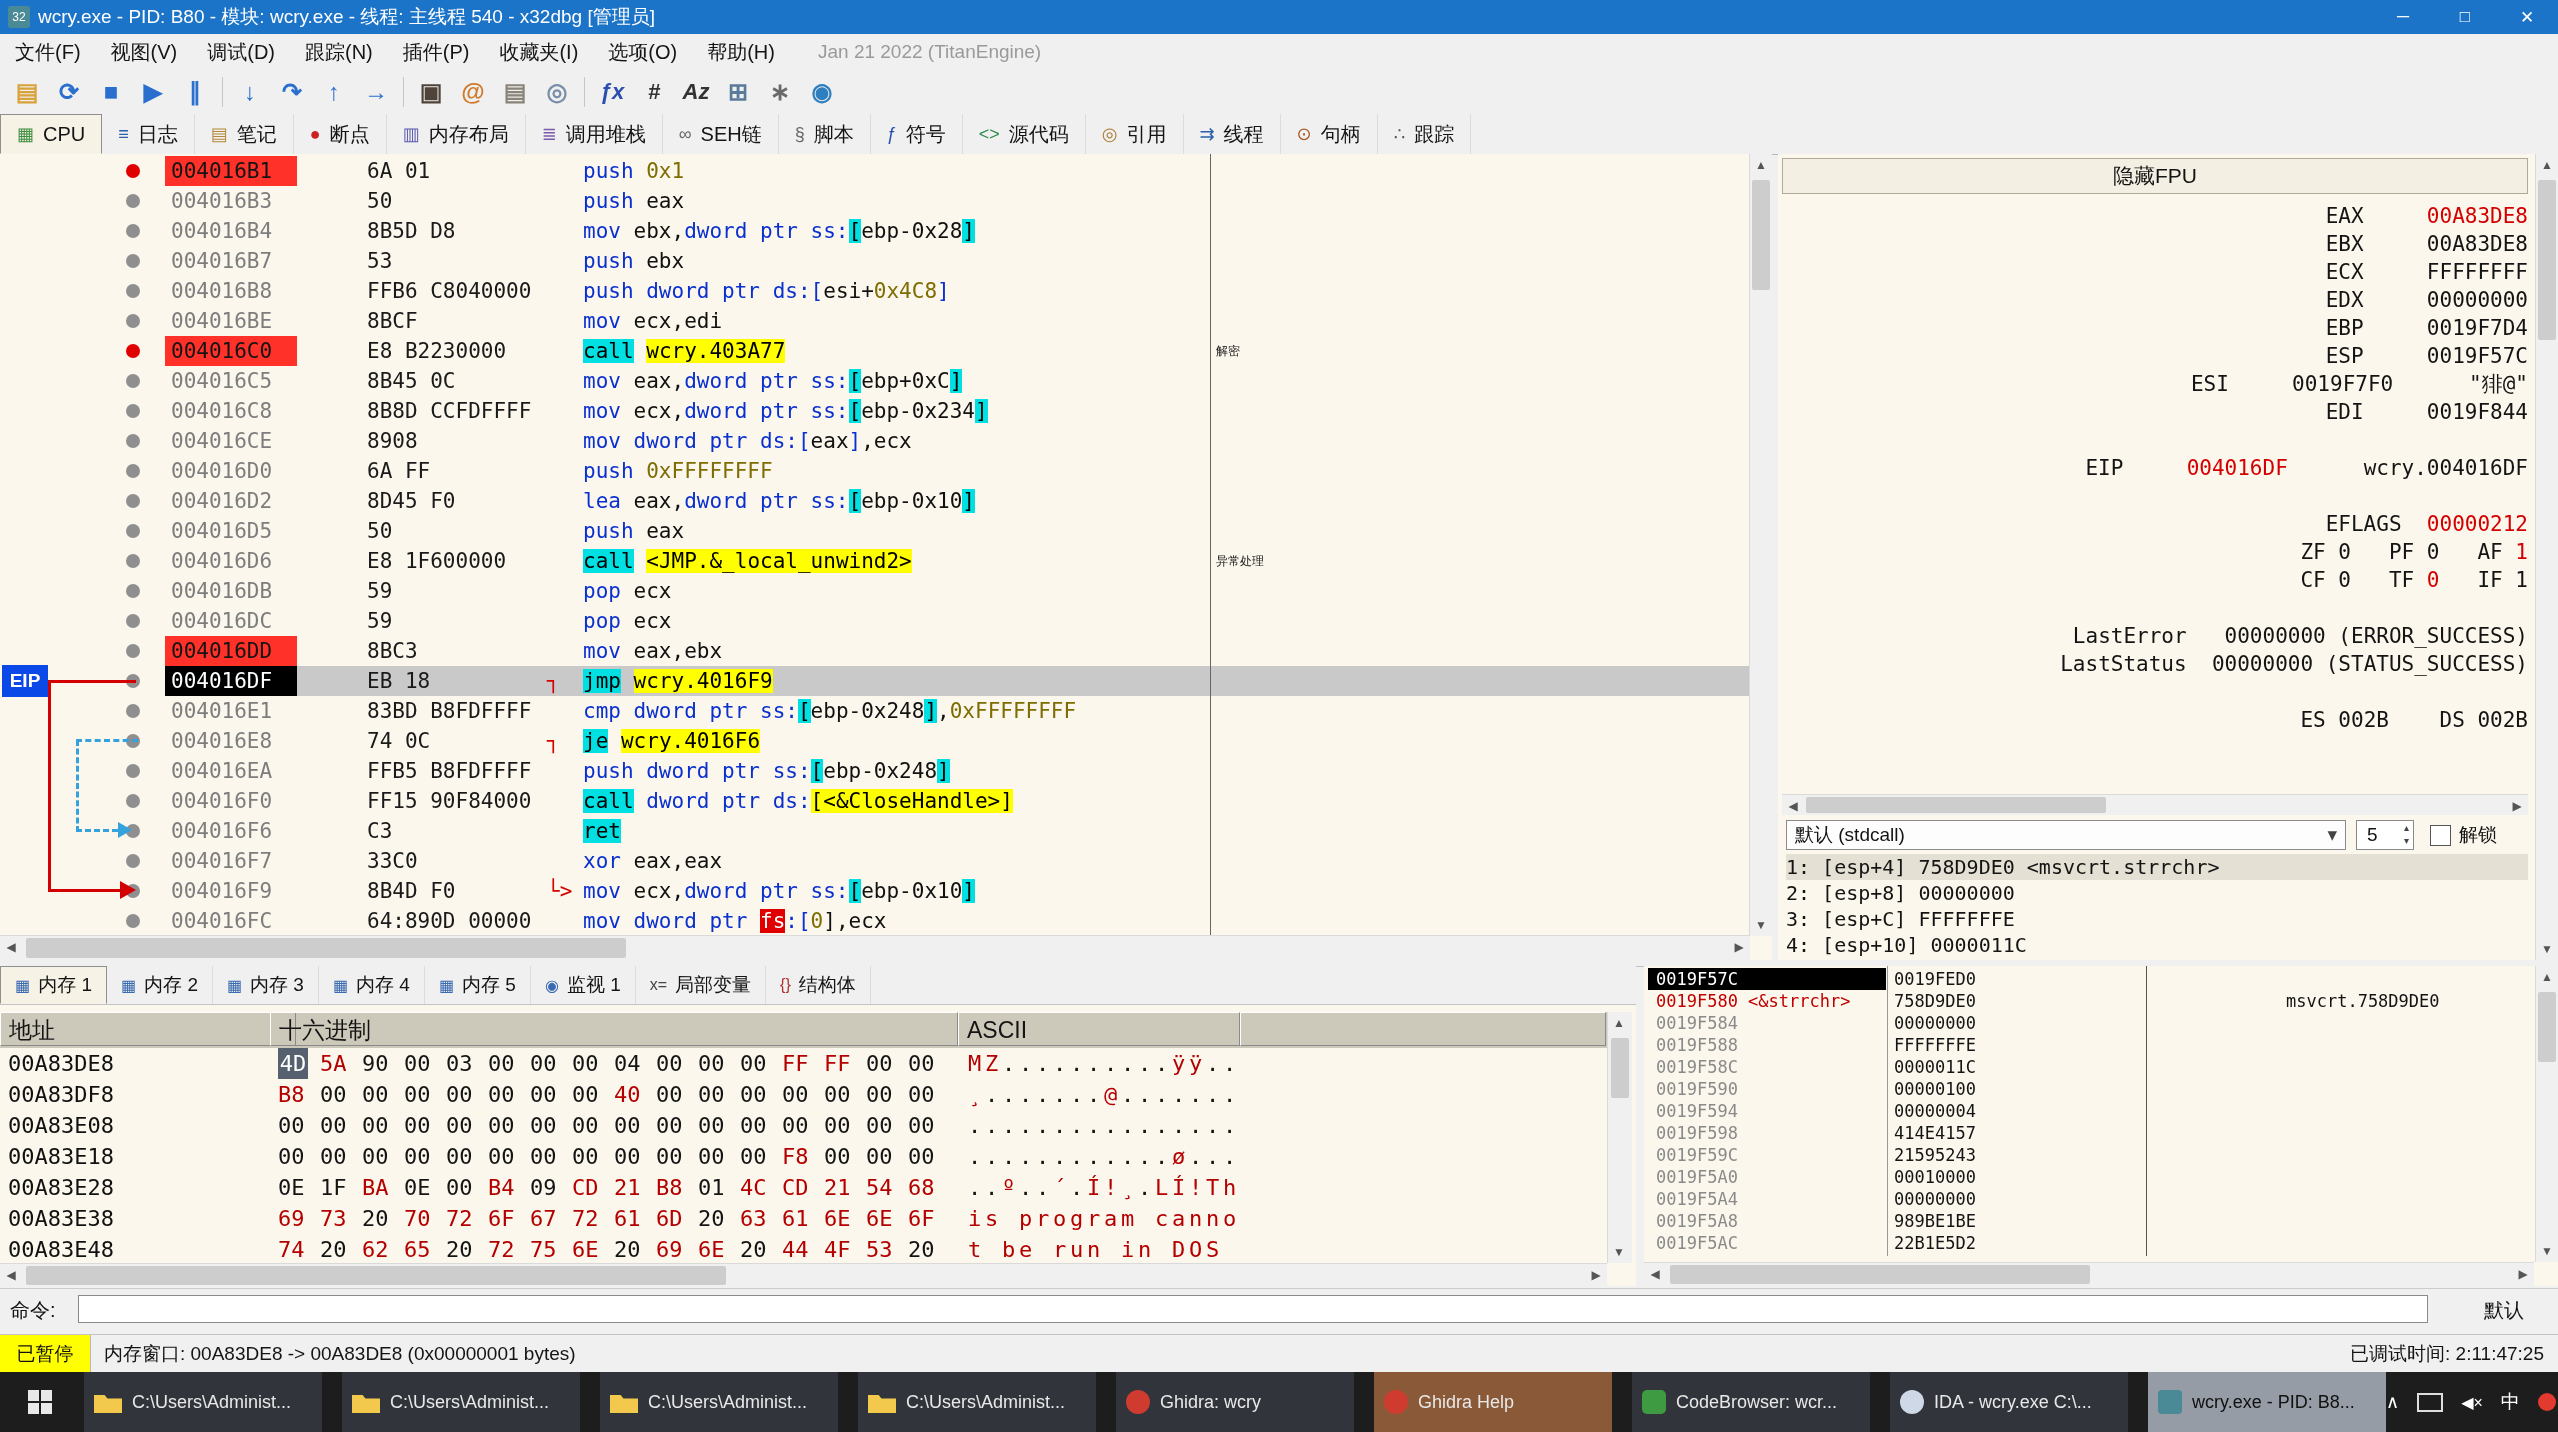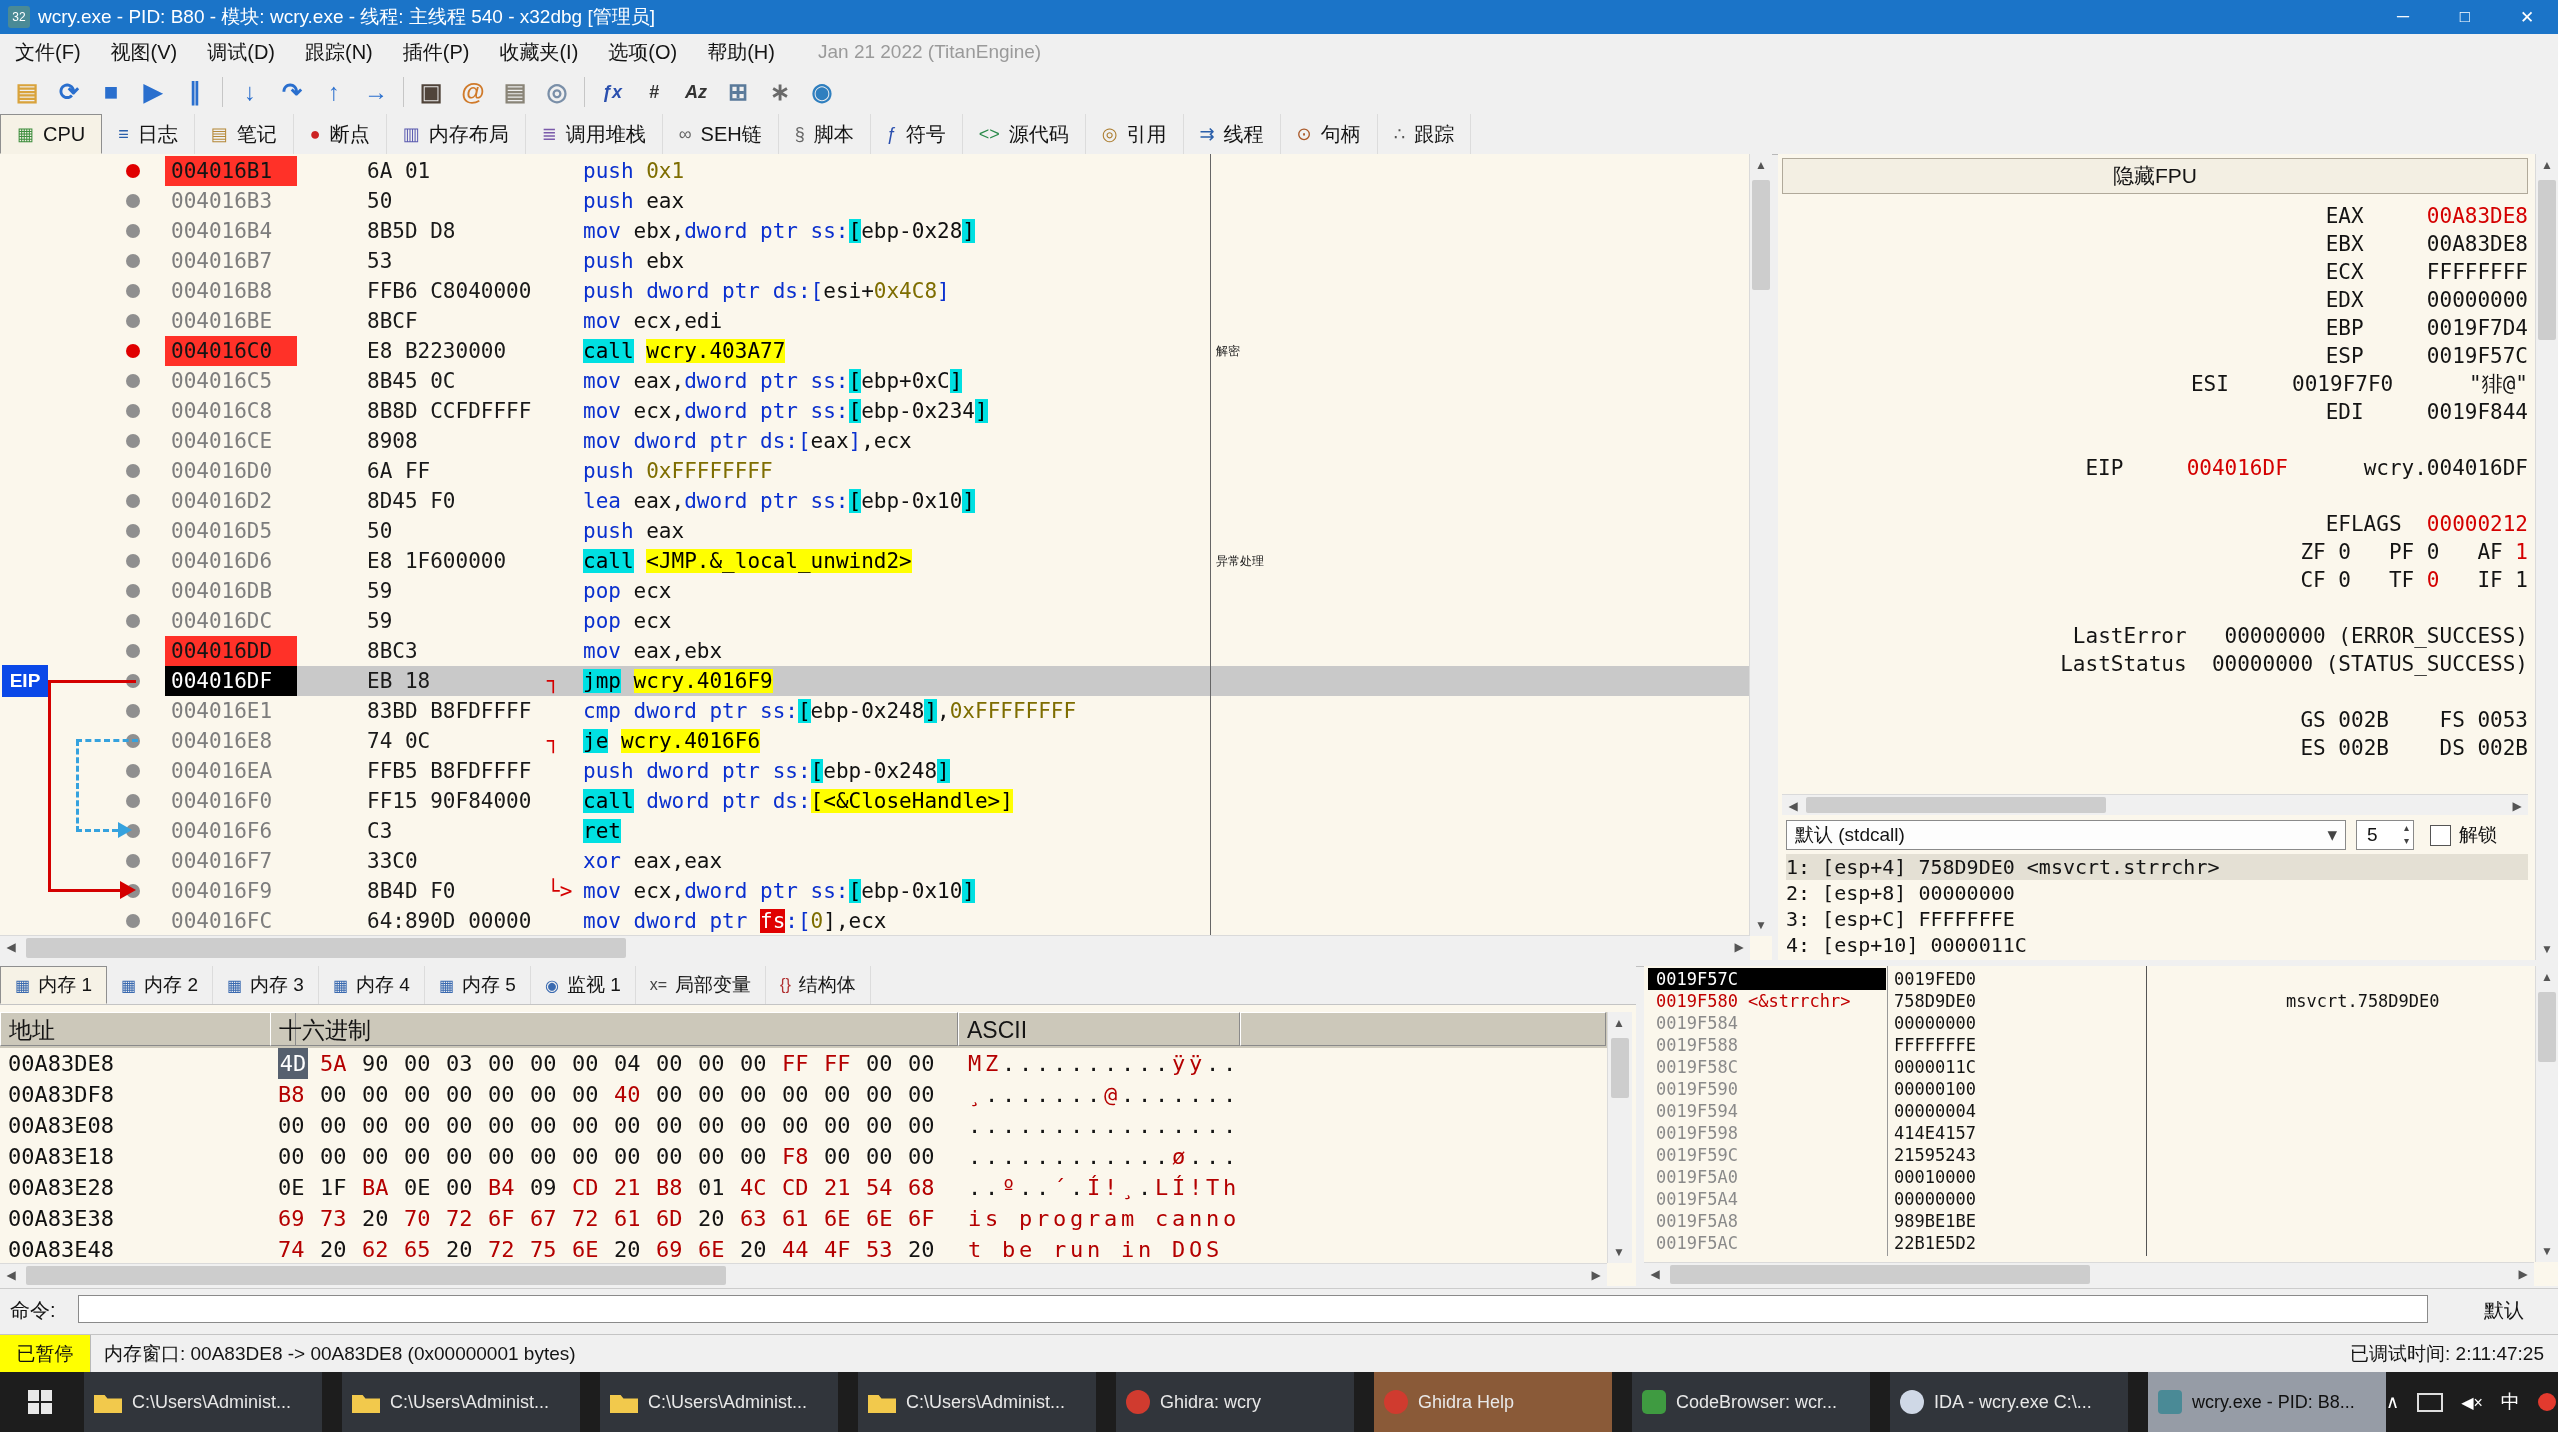--- a/index.html
+++ b/index.html
@@ -19,21 +19,21 @@
            align-items:center;font-size:20px;border-bottom:1px solid #e2e2e2;}
   .menu-item{padding:0 15px;height:36px;line-height:36px;}
   .build-info{color:#9a9a9a;margin-left:28px;font-size:19px;}
 
   
   .toolbar{position:absolute;left:0;top:70px;right:0;height:44px;display:flex;align-items:center;
            padding-left:6px;background:#f0f0f0;}
   .tool-btn{width:42px;height:38px;display:flex;align-items:center;justify-content:center;
             font-size:24px;border-radius:3px;}
   .tool-btn .tg{font-weight:bold;}
-  .tool-btn .tg.txt{font-size:18px;font-style:italic;}
+  .tool-btn .tg.txt{font-size:22px;font-style:italic;}
   .tool-sep{width:1px;height:30px;background:#c6c6c6;margin:0 6px;}
 
   
   .tabbar{position:absolute;left:0;top:114px;right:0;height:40px;display:flex;align-items:stretch;
           background:#f0f0f0;border-bottom:1px solid #b8b8b8;}
   .viewtab{display:flex;align-items:center;gap:9px;padding:0 16px;font-size:20px;border-right:1px solid #dcdcdc;}
   .viewtab .tab-ico{font-size:18px;}
   .viewtab.active{background:#f6f2e6;border:1px solid #8f8f8f;border-bottom:1px solid #f6f2e6;}
 
   
@@ -386,21 +386,20 @@
         <div class="regline"></div>
         <div class="regline"><span class="rc-k">EIP     </span><span class="rc-r">004016DF</span><span class="rc-k">      wcry.004016DF</span></div>
         <div class="regline"></div>
         <div class="regline"><span class="rc-k">EFLAGS  </span><span class="rc-r">00000212</span></div>
         <div class="regline"><span class="rc-k">ZF 0   PF 0   AF </span><span class="rc-r">1</span></div>
         <div class="regline"><span class="rc-k">CF 0   TF </span><span class="rc-r">0</span><span class="rc-k">   IF 1</span></div>
         <div class="regline"></div>
         <div class="regline"><span class="rc-k">LastError   00000000 (ERROR_SUCCESS)</span></div>
         <div class="regline"><span class="rc-k">LastStatus  00000000 (STATUS_SUCCESS)</span></div>
         <div class="regline"></div>
-        <div class="regline"><span class="rc-k">GS 002B    FS 0053</span></div>
         <div class="regline"><span class="rc-k">ES 002B    DS 002B</span></div>
       </div>
     <div class="sb sb-h reg-hscroll" style="position:absolute;">
       <div class="sb-btn left"></div>
       <div class="sb-thumb" style="top:2px;height:16px;left:24px;width:300px;"></div>
       <div class="sb-btn right"></div>
     </div>
     <div class="callconv">默认 (stdcall)</div>
     <div class="spinner">5</div>
     <div class="unlock">

